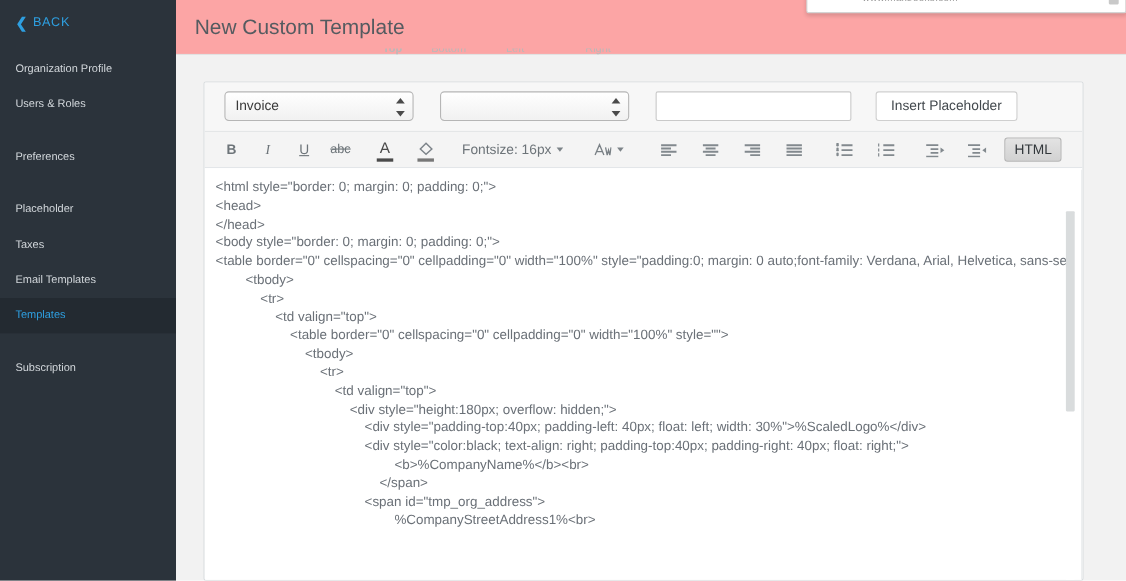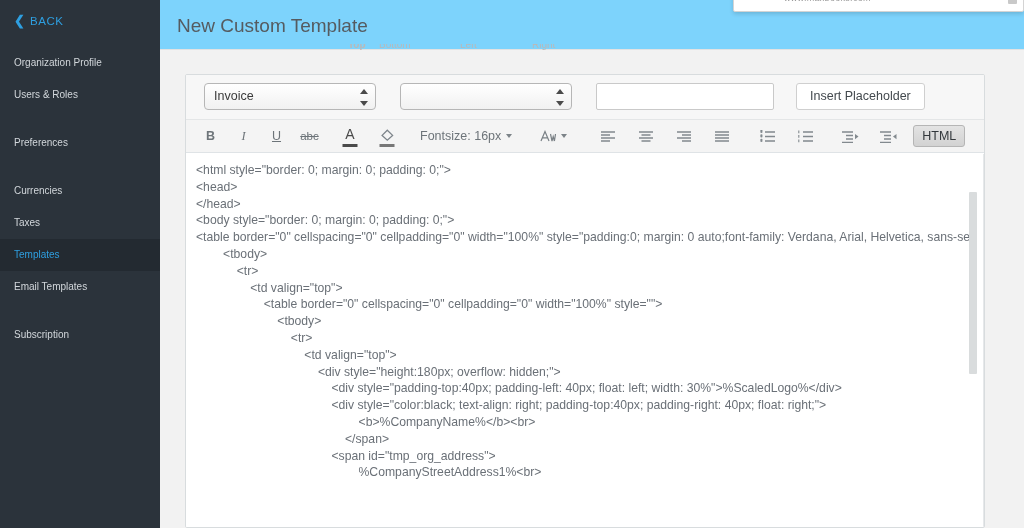--- a/index.html
+++ b/index.html
@@ -54,21 +54,21 @@
 
   
   #main {
     position: absolute; left: 160px; top: 0;
     width: 864px; height: 528px;
     background: #f2f2f2;
   }
   .page-header {
     position: absolute; left: 0; top: 0;
     width: 864px; height: 50px;
-    background: #7dd3fc;
+    background: #fca5a5;
     border-bottom: 1px solid #e2e2e2;
   }
   .page-title {
     position: absolute; left: 17px; top: 15px;
     font-size: 19px; color: #555b60; font-weight: 400;
   }
   
   .ghost-row {
     position: absolute; left: 0; top: 44px;
     width: 864px; height: 12px;
@@ -253,37 +253,37 @@
 
   <div id="sidebar">
     <div class="back-row">
       <span class="back-chevron">❮</span>
       <span class="back-label">BACK</span>
     </div>
     <div class="nav" id="nav">
         <div class="nav-item"><span>Organization Profile</span></div>
         <div class="nav-item"><span>Users &amp; Roles</span></div>
         <div class="nav-item gap"><span>Preferences</span></div>
-        <div class="nav-item gap"><span>Currencies</span></div>
+        <div class="nav-item gap"><span>Placeholder</span></div>
         <div class="nav-item"><span>Taxes</span></div>
+        <div class="nav-item"><span>Email Templates</span></div>
         <div class="nav-item active"><span>Templates</span></div>
-        <div class="nav-item"><span>Email Templates</span></div>
         <div class="nav-item gap"><span>Subscription</span></div>
       </div>
   </div>
 
   <div id="main">
 
     <div class="page-header">
       <div class="page-title">New Custom Template</div>
     </div>
 
     <div class="ghost-row" id="ghost-row">
         <span style="left: 188px; font-weight: bold;">Top</span>
-        <span style="left: 219px;">Bottom</span>
+        <span style="left: 232px;">Bottom</span>
         <span style="left: 300px;">Left</span>
         <span style="left: 372px;">Right</span>
       </div>
 
     <div id="editor">
 
       <div class="tb-row1">
 
         <div class="sel" id="sel-doctype">
           <span>Invoice</span>

